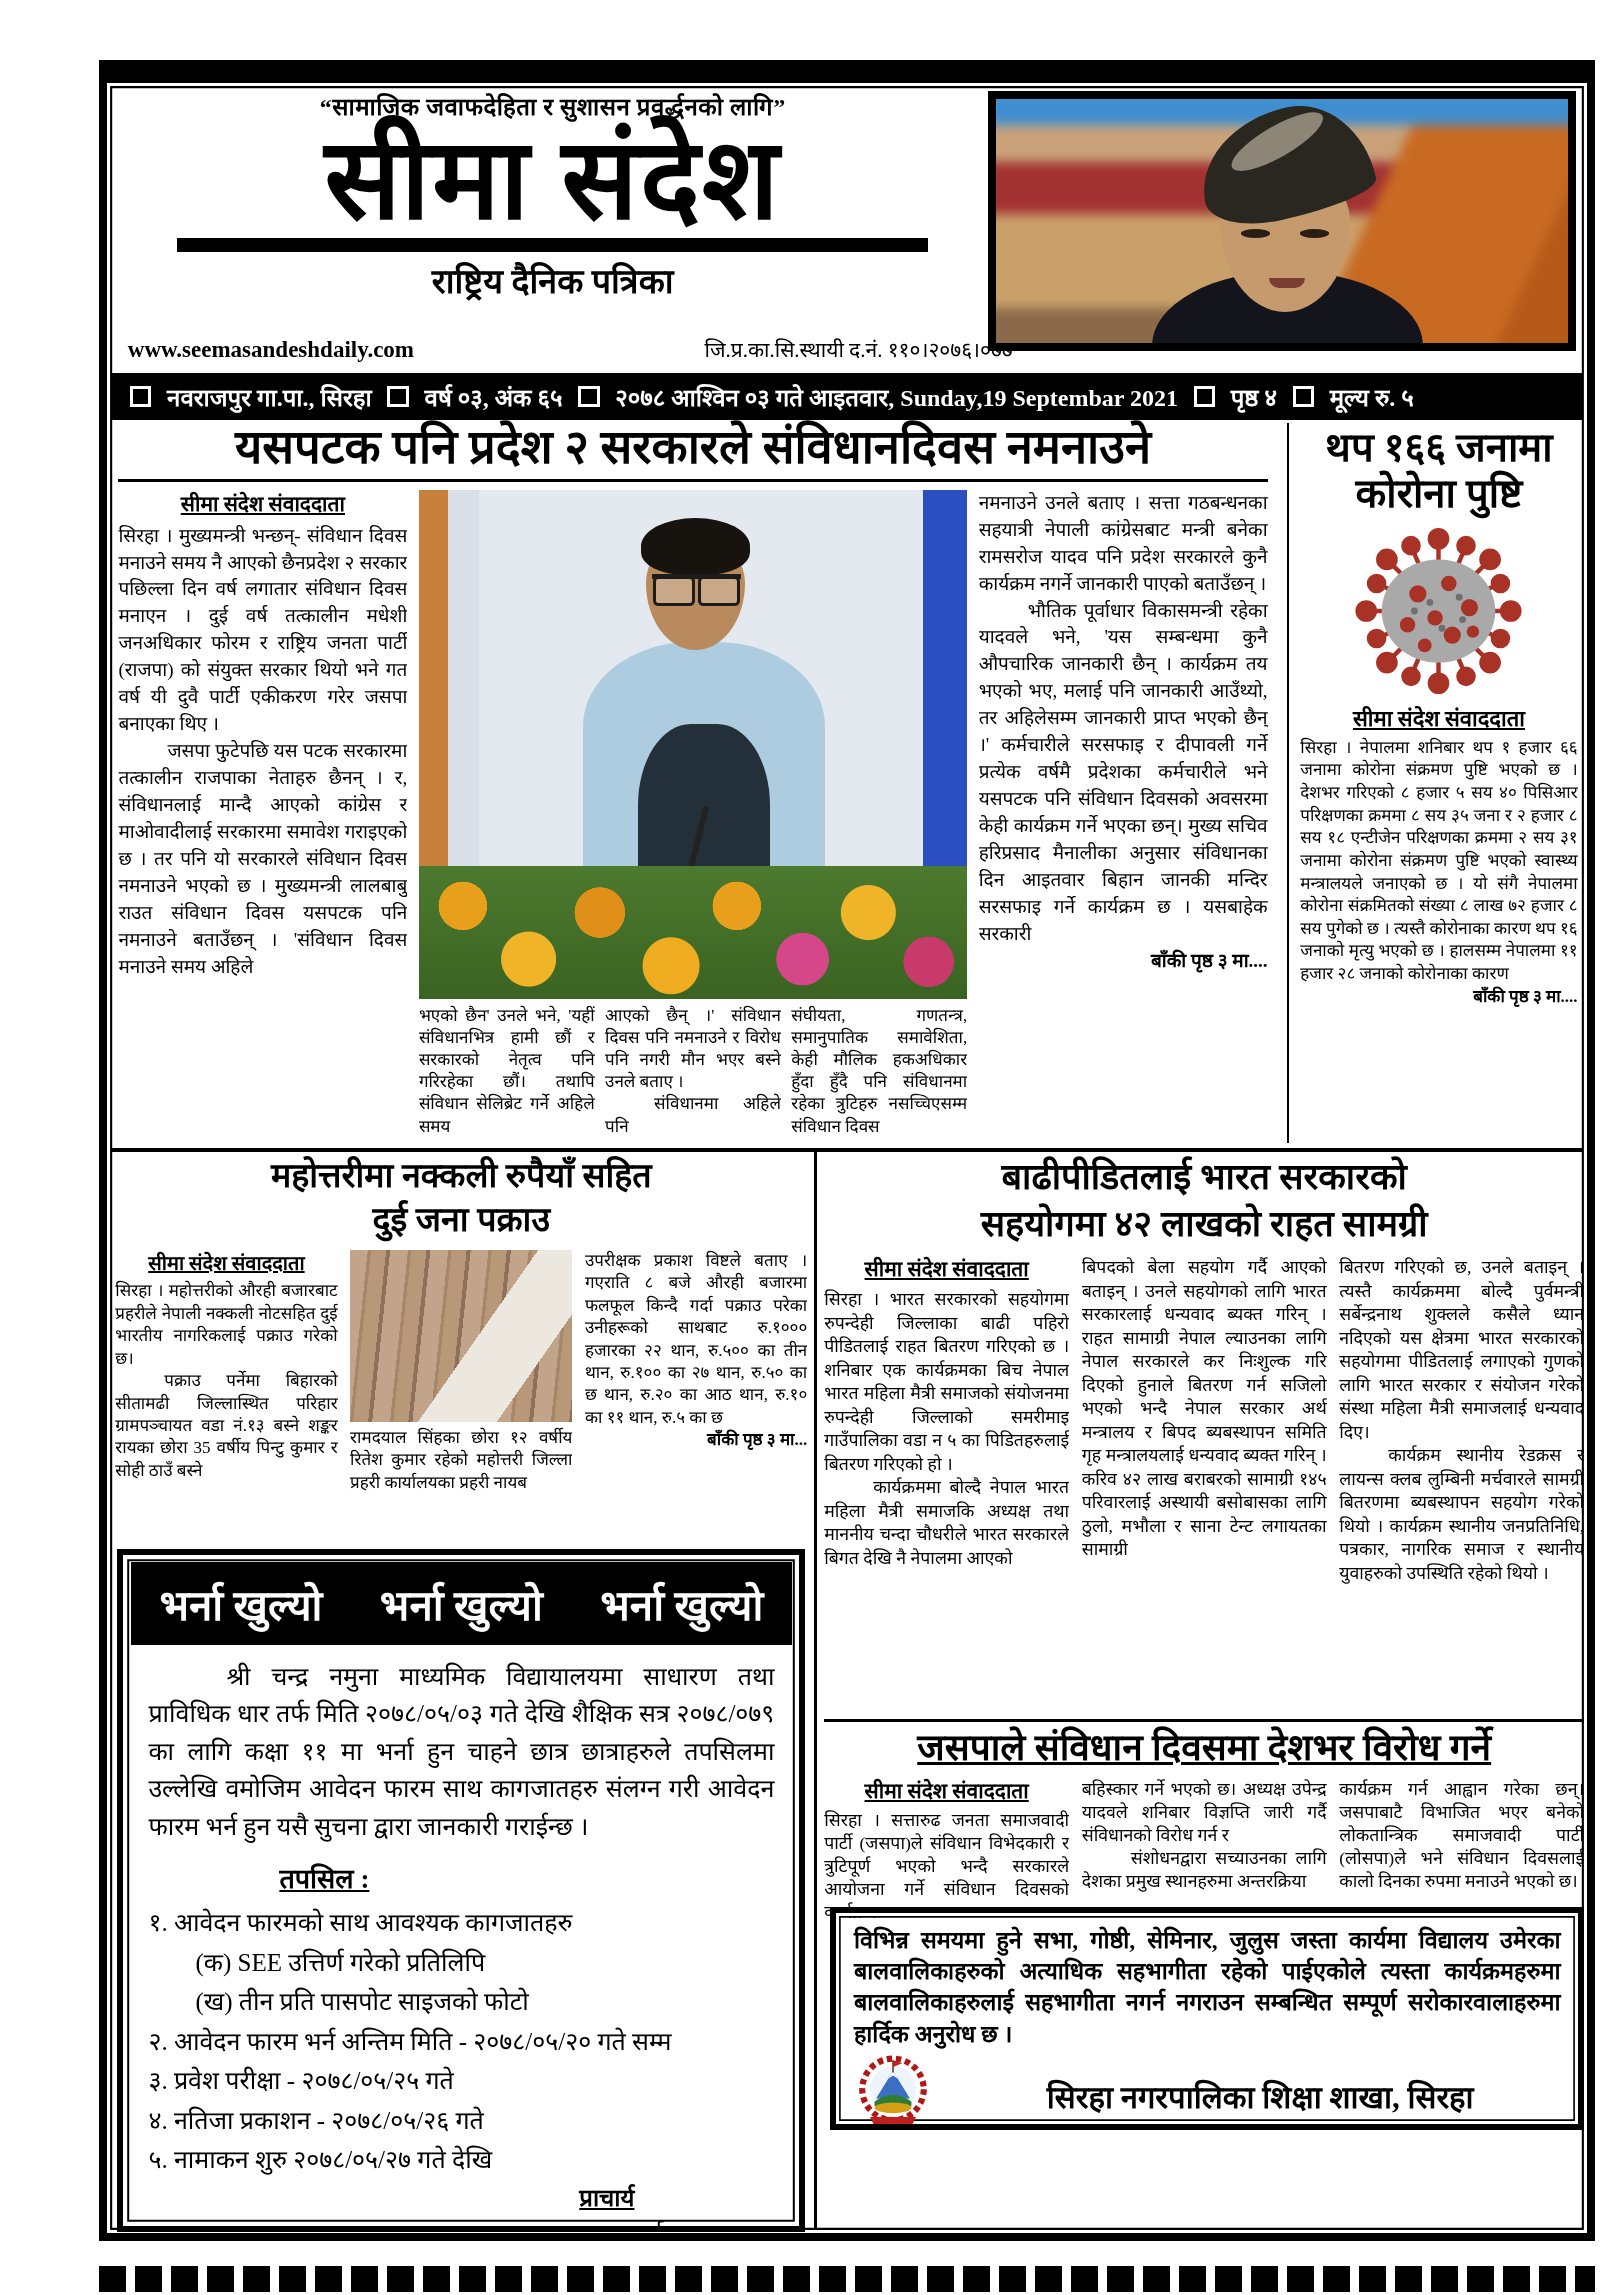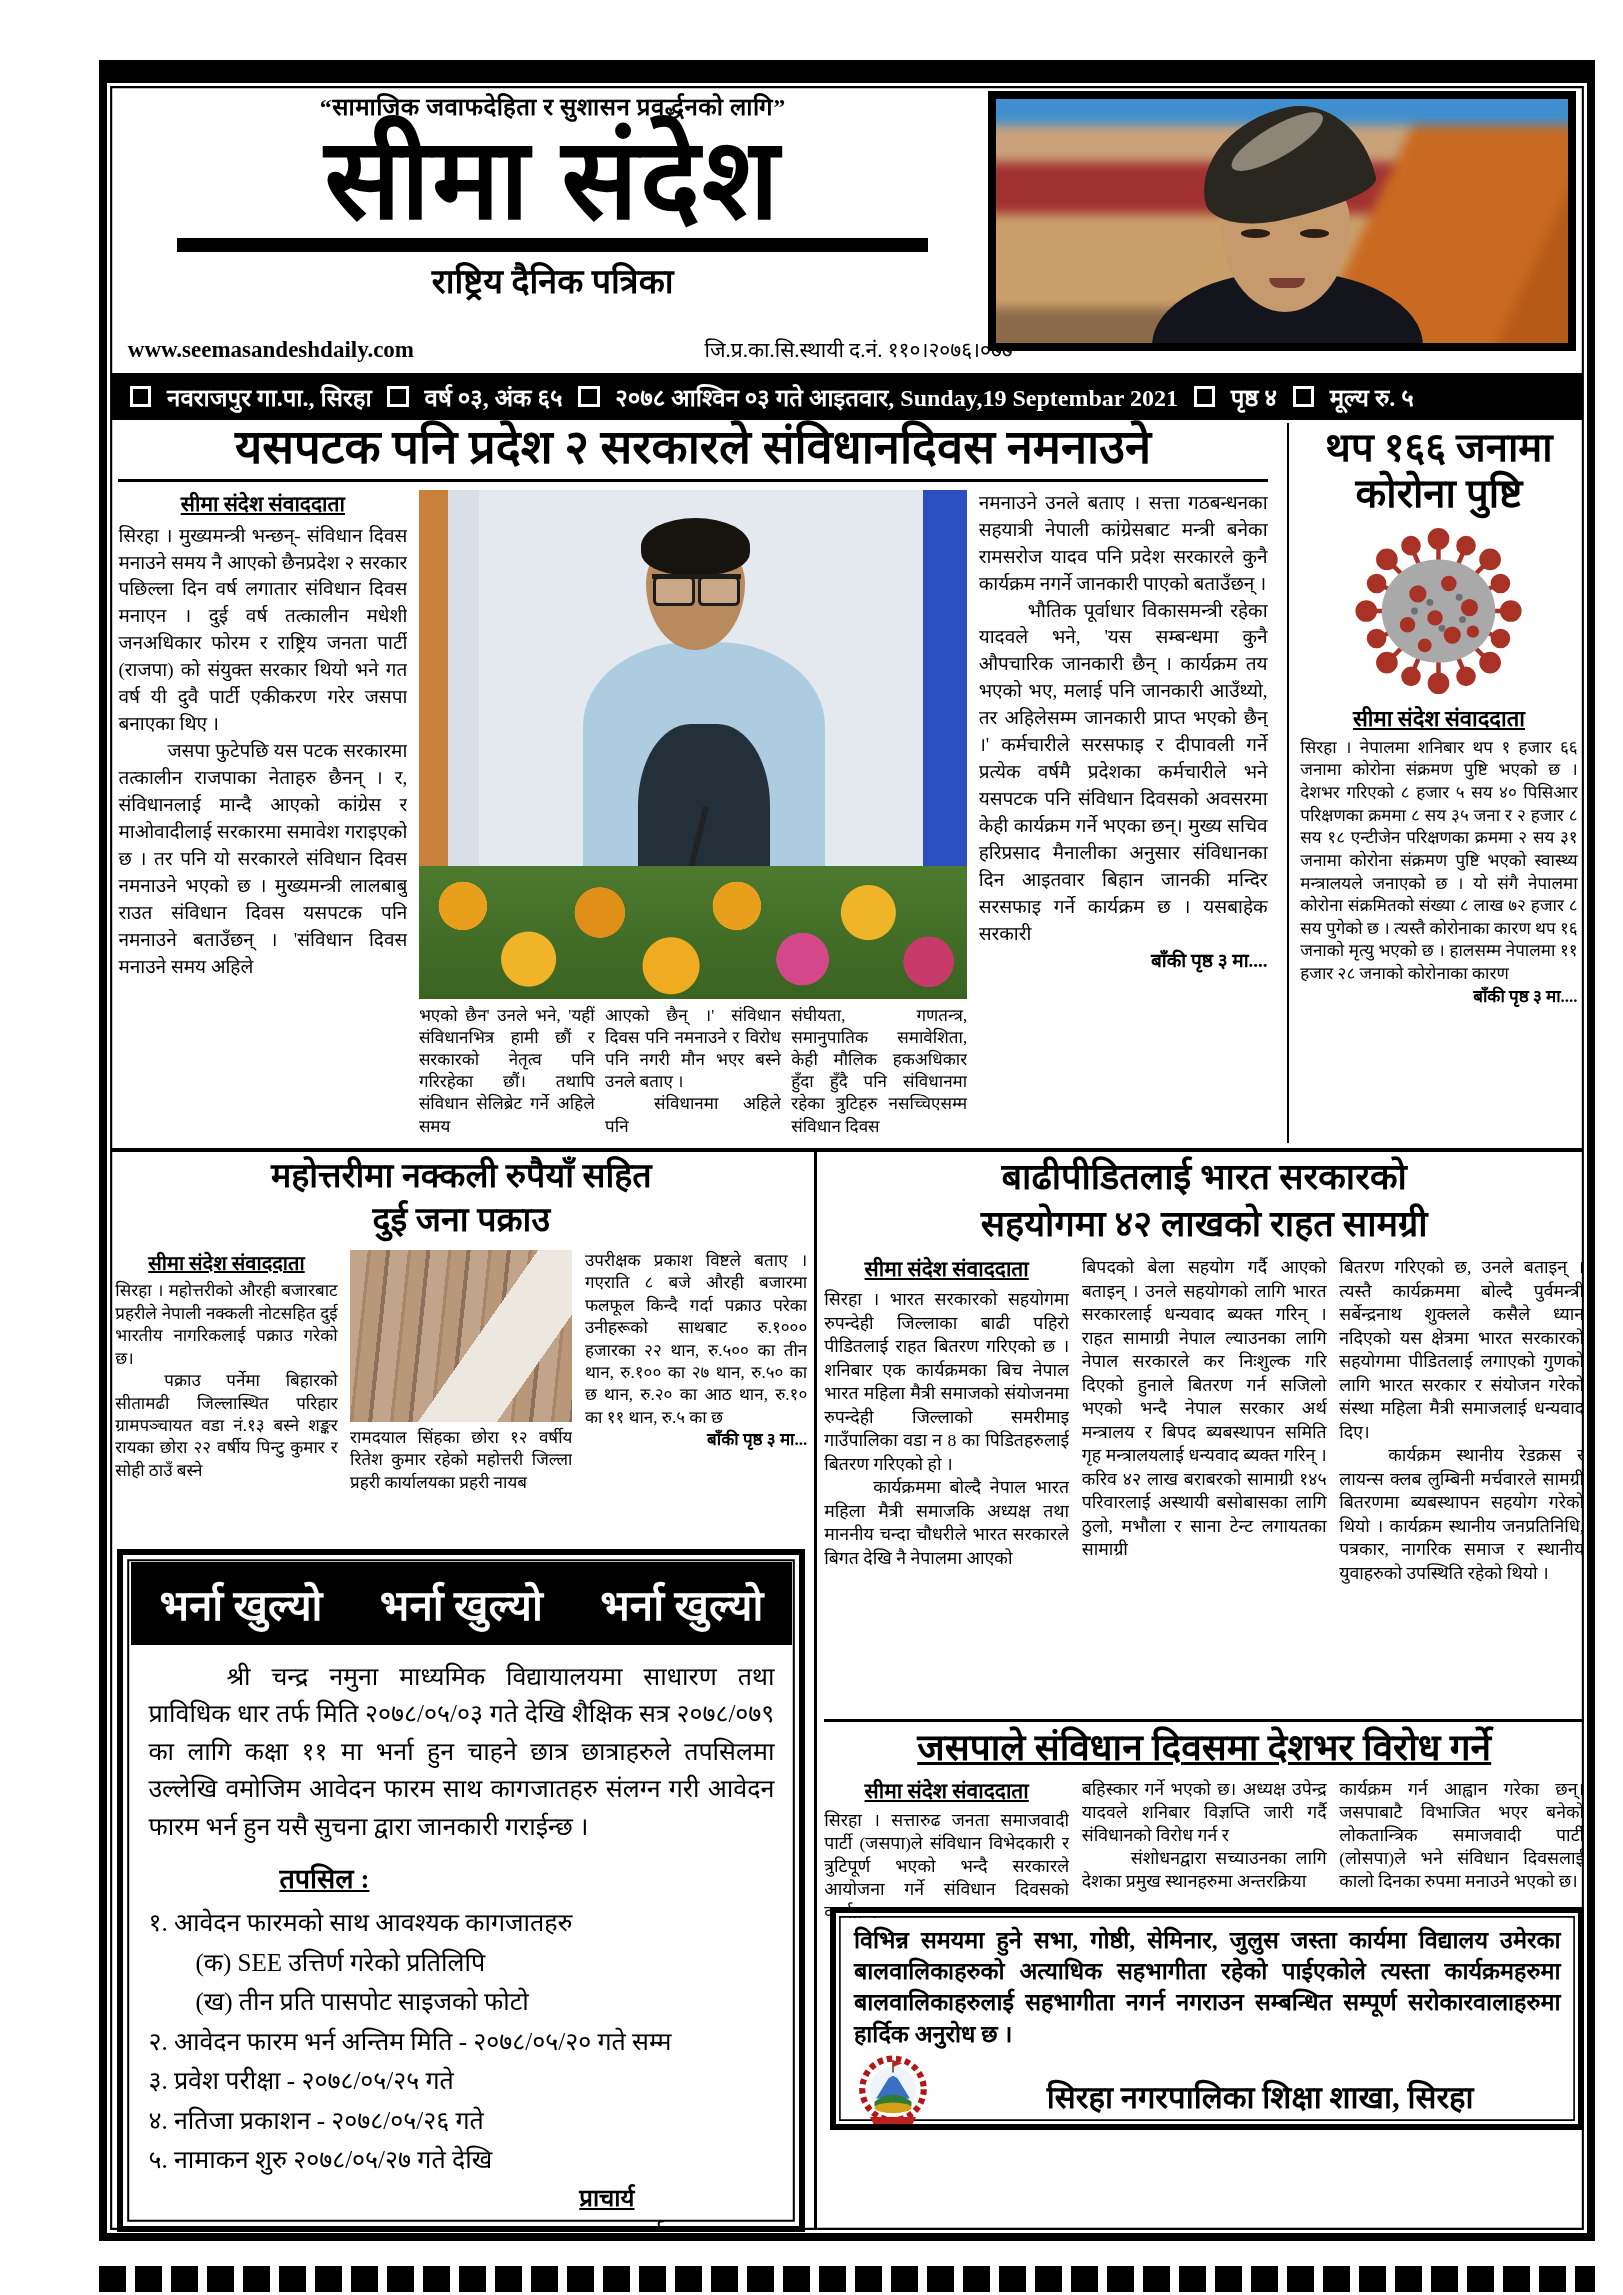--- a/index.html
+++ b/index.html
@@ -298,40 +298,40 @@
       <div class="divider"></div>
       <div class="zone-divider"></div>
 
       <div class="art2">
         <div class="hl">महोत्तरीमा नक्कली रुपैयाँ सहित</div>
         <div class="hl">दुई जना पक्राउ</div>
         <div class="art2-cols">
           <div class="c just">
             <span class="byline">सीमा संदेश संवाददाता</span>
             <div>सिरहा । महोत्तरीको औरही बजारबाट प्रहरीले नेपाली नक्कली नोटसहित दुई भारतीय नागरिकलाई पक्राउ गरेको छ।</div>
-            <div class="indent">पक्राउ पर्नेमा बिहारको सीतामढी जिल्लास्थित परिहार ग्रामपञ्चायत वडा नं.१३ बस्ने शङ्कर रायका छोरा २२ वर्षीय पिन्टु कुमार र सोही ठाउँ बस्ने</div>
+            <div class="indent">पक्राउ पर्नेमा बिहारको सीतामढी जिल्लास्थित परिहार ग्रामपञ्चायत वडा नं.१३ बस्ने शङ्कर रायका छोरा 35 वर्षीय पिन्टु कुमार र सोही ठाउँ बस्ने</div>
           </div>
           <div class="c just">
             <div class="money"></div>
             <div>रामदयाल सिंहका छोरा १२ वर्षीय रितेश कुमार रहेको महोत्तरी जिल्ला प्रहरी कार्यालयका प्रहरी नायब</div>
           </div>
           <div class="c just">
             <div>उपरीक्षक प्रकाश विष्टले बताए । गएराति ८ बजे औरही बजारमा फलफूल किन्दै गर्दा पक्राउ परेका उनीहरूको साथबाट रु.१००० हजारका २२ थान, रु.५०० का तीन थान, रु.१०० का २७ थान, रु.५० का छ थान, रु.२० का आठ थान, रु.१० का ११ थान, रु.५ का छ</div>
             <div class="cont">बाँकी पृष्ठ ३ मा...</div>
           </div>
         </div>
       </div>
 
       <div class="art3">
         <div class="hl">बाढीपीडितलाई भारत सरकारको</div>
         <div class="hl">सहयोगमा ४२ लाखको राहत सामग्री</div>
         <div class="art3-cols">
           <div class="c just">
             <span class="byline">सीमा संदेश संवाददाता</span>
-            <div>सिरहा । भारत सरकारको सहयोगमा रुपन्देही जिल्लाका बाढी पहिरो पीडितलाई राहत बितरण गरिएको छ । शनिबार एक कार्यक्रमका बिच नेपाल भारत महिला मैत्री समाजको संयोजनमा रुपन्देही जिल्लाको समरीमाइ गाउँपालिका वडा न 8 का पिडितहरुलाई बितरण गरिएको हो ।</div>
+            <div>सिरहा । भारत सरकारको सहयोगमा रुपन्देही जिल्लाका बाढी पहिरो पीडितलाई राहत बितरण गरिएको छ । शनिबार एक कार्यक्रमका बिच नेपाल भारत महिला मैत्री समाजको संयोजनमा रुपन्देही जिल्लाको समरीमाइ गाउँपालिका वडा न ५ का पिडितहरुलाई बितरण गरिएको हो ।</div>
             <div class="indent">कार्यक्रममा बोल्दै नेपाल भारत महिला मैत्री समाजकि अध्यक्ष तथा माननीय चन्दा चौधरीले भारत सरकारले बिगत देखि नै नेपालमा आएको</div>
           </div>
           <div class="c just">बिपदको बेला सहयोग गर्दै आएको बताइन् । उनले सहयोगको लागि भारत सरकारलाई धन्यवाद ब्यक्त गरिन् । राहत सामाग्री नेपाल ल्याउनका लागि नेपाल सरकारले कर निःशुल्क गरि दिएको हुनाले बितरण गर्न सजिलो भएको भन्दै नेपाल सरकार अर्थ मन्त्रालय र बिपद ब्यबस्थापन समिति गृह मन्त्रालयलाई धन्यवाद ब्यक्त गरिन् । करिव ४२ लाख बराबरको सामाग्री १४५ परिवारलाई अस्थायी बसोबासका लागि ठुलो, मभौला र साना टेन्ट लगायतका सामाग्री</div>
           <div class="c just">
             <div>बितरण गरिएको छ, उनले बताइन् । त्यस्तै कार्यक्रममा बोल्दै पुर्वमन्त्री सर्बेन्द्रनाथ शुक्लले कसैले ध्यान नदिएको यस क्षेत्रमा भारत सरकारको सहयोगमा पीडितलाई लगाएको गुणको लागि भारत सरकार र संयोजन गरेको संस्था महिला मैत्री समाजलाई धन्यवाद दिए।</div>
             <div class="indent">कार्यक्रम स्थानीय रेडक्रस र लायन्स क्लब लुम्बिनी मर्चवारले सामग्री बितरणमा ब्यबस्थापन सहयोग गरेको थियो । कार्यक्रम स्थानीय जनप्रतिनिधि, पत्रकार, नागरिक समाज र स्थानीय युवाहरुको उपस्थिति रहेको थियो ।</div>
           </div>
         </div>
       </div>
 

